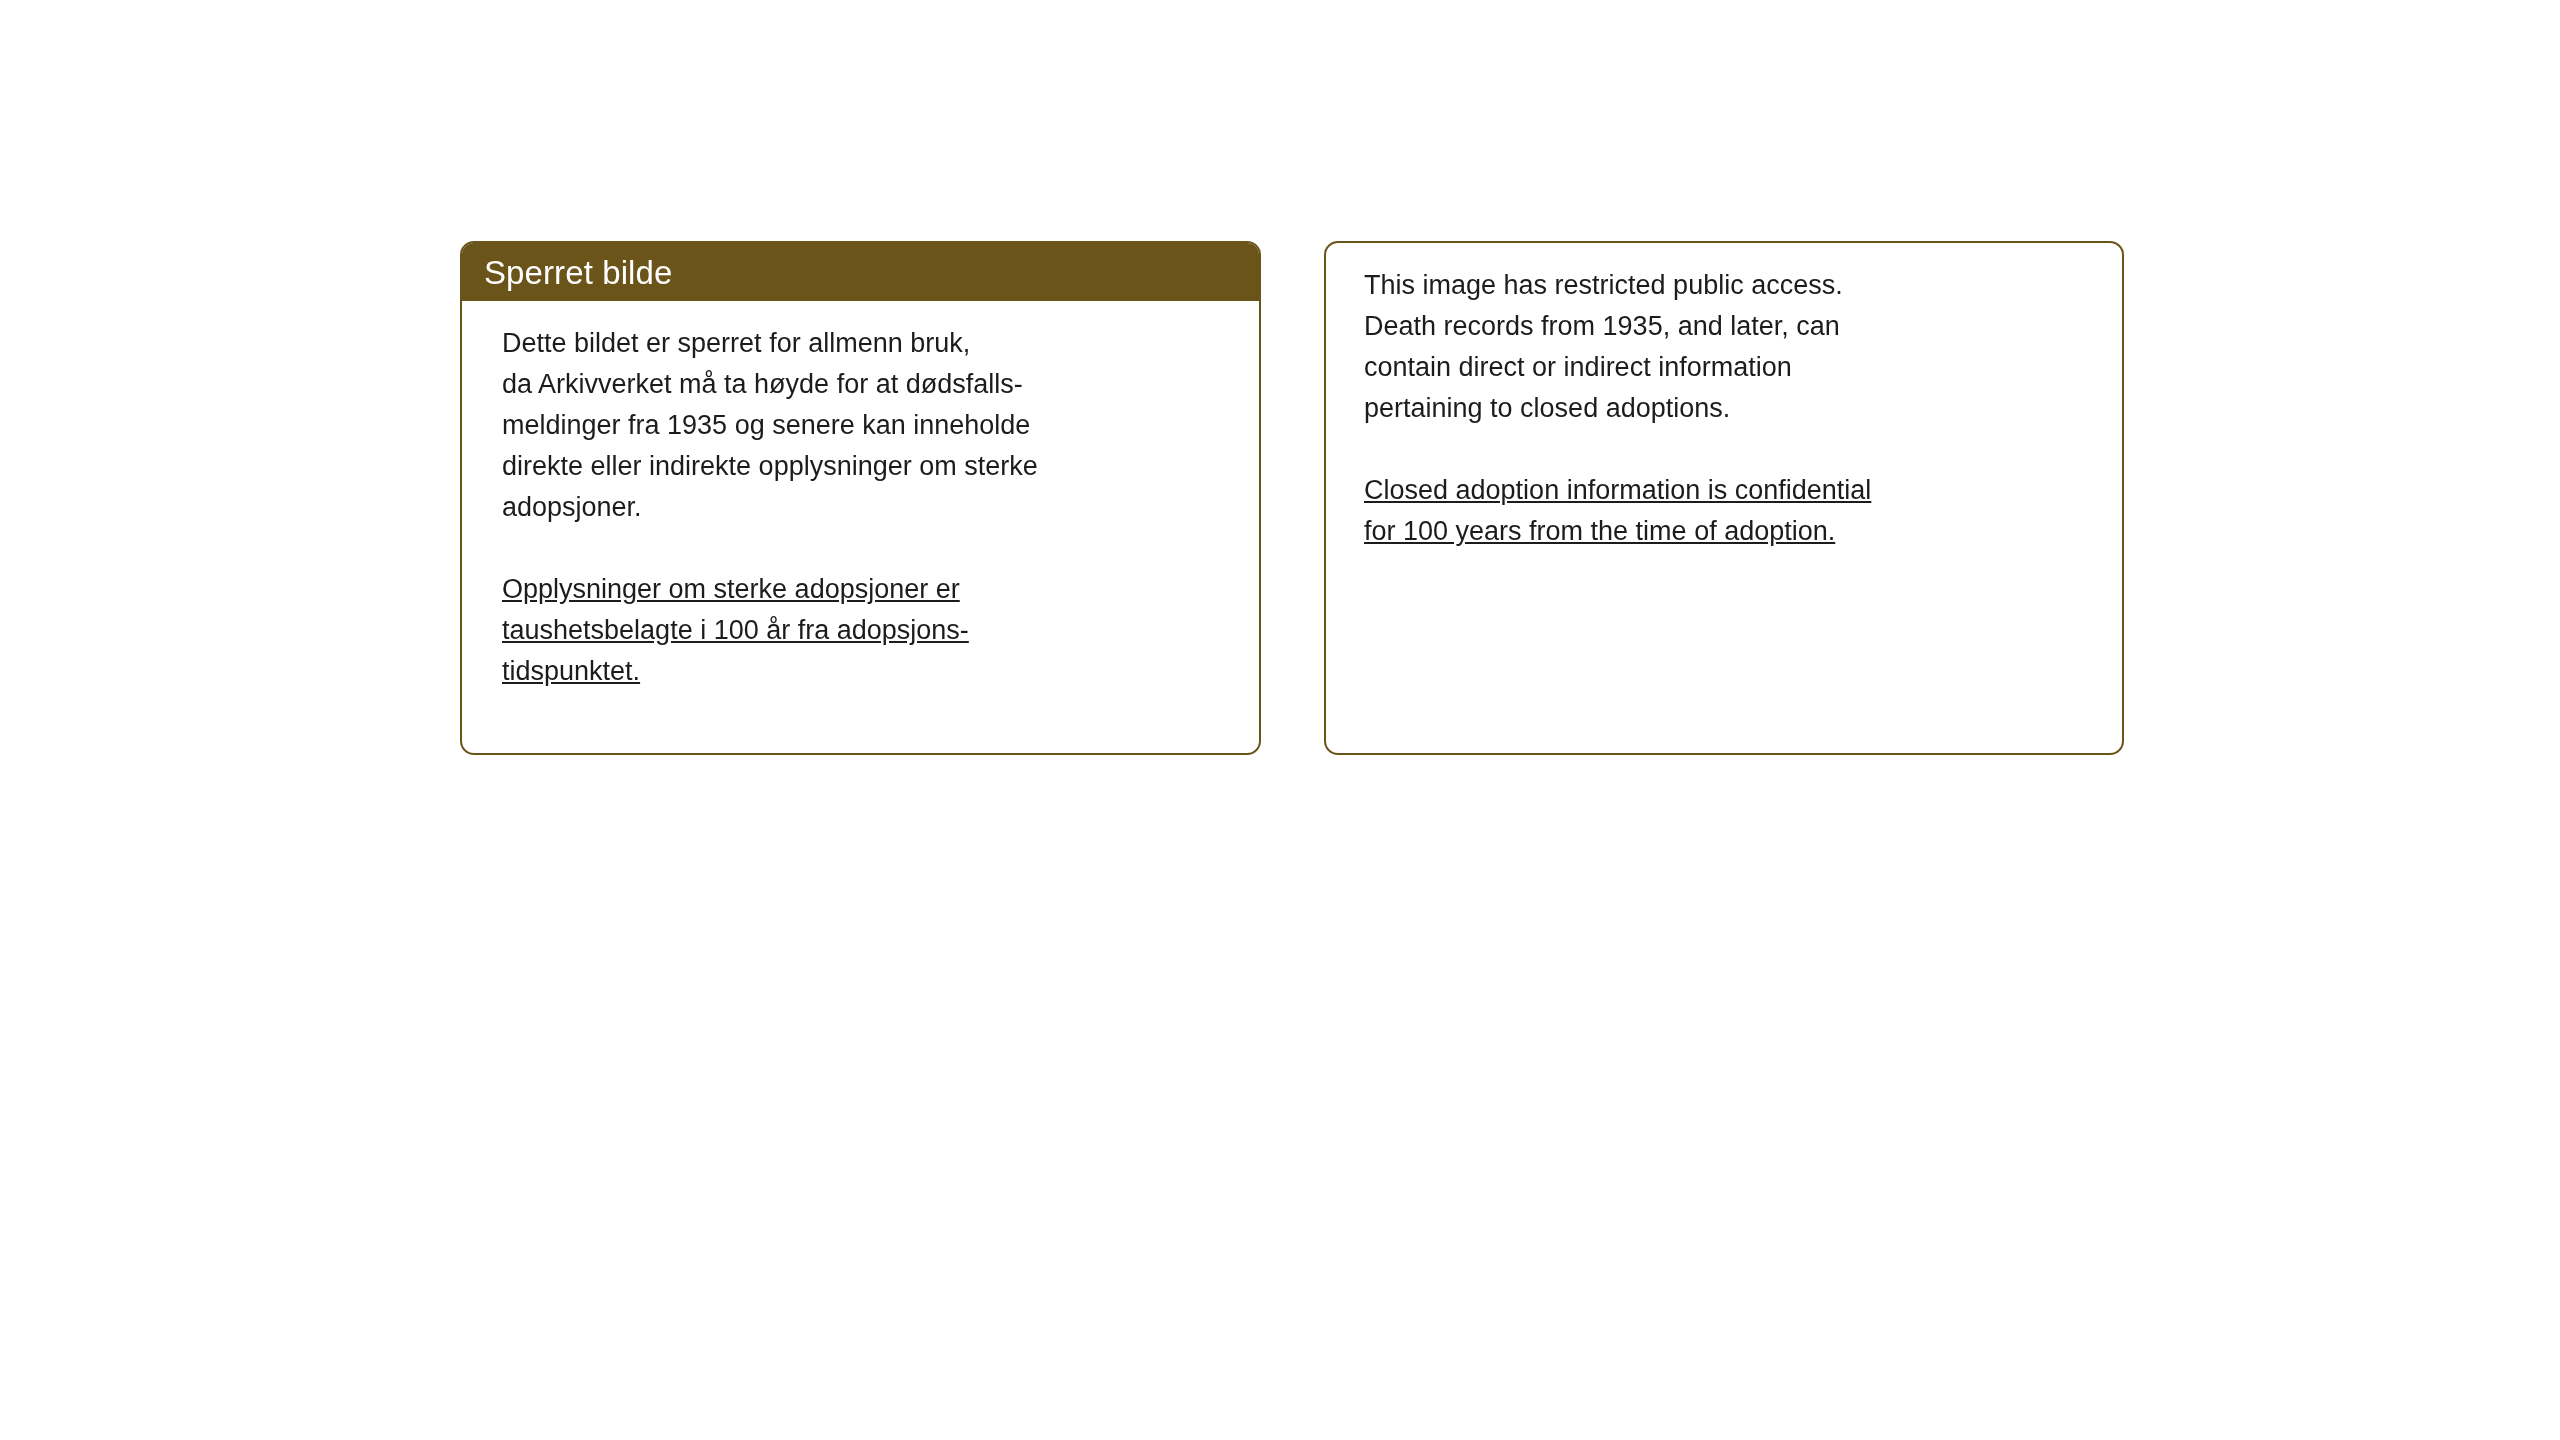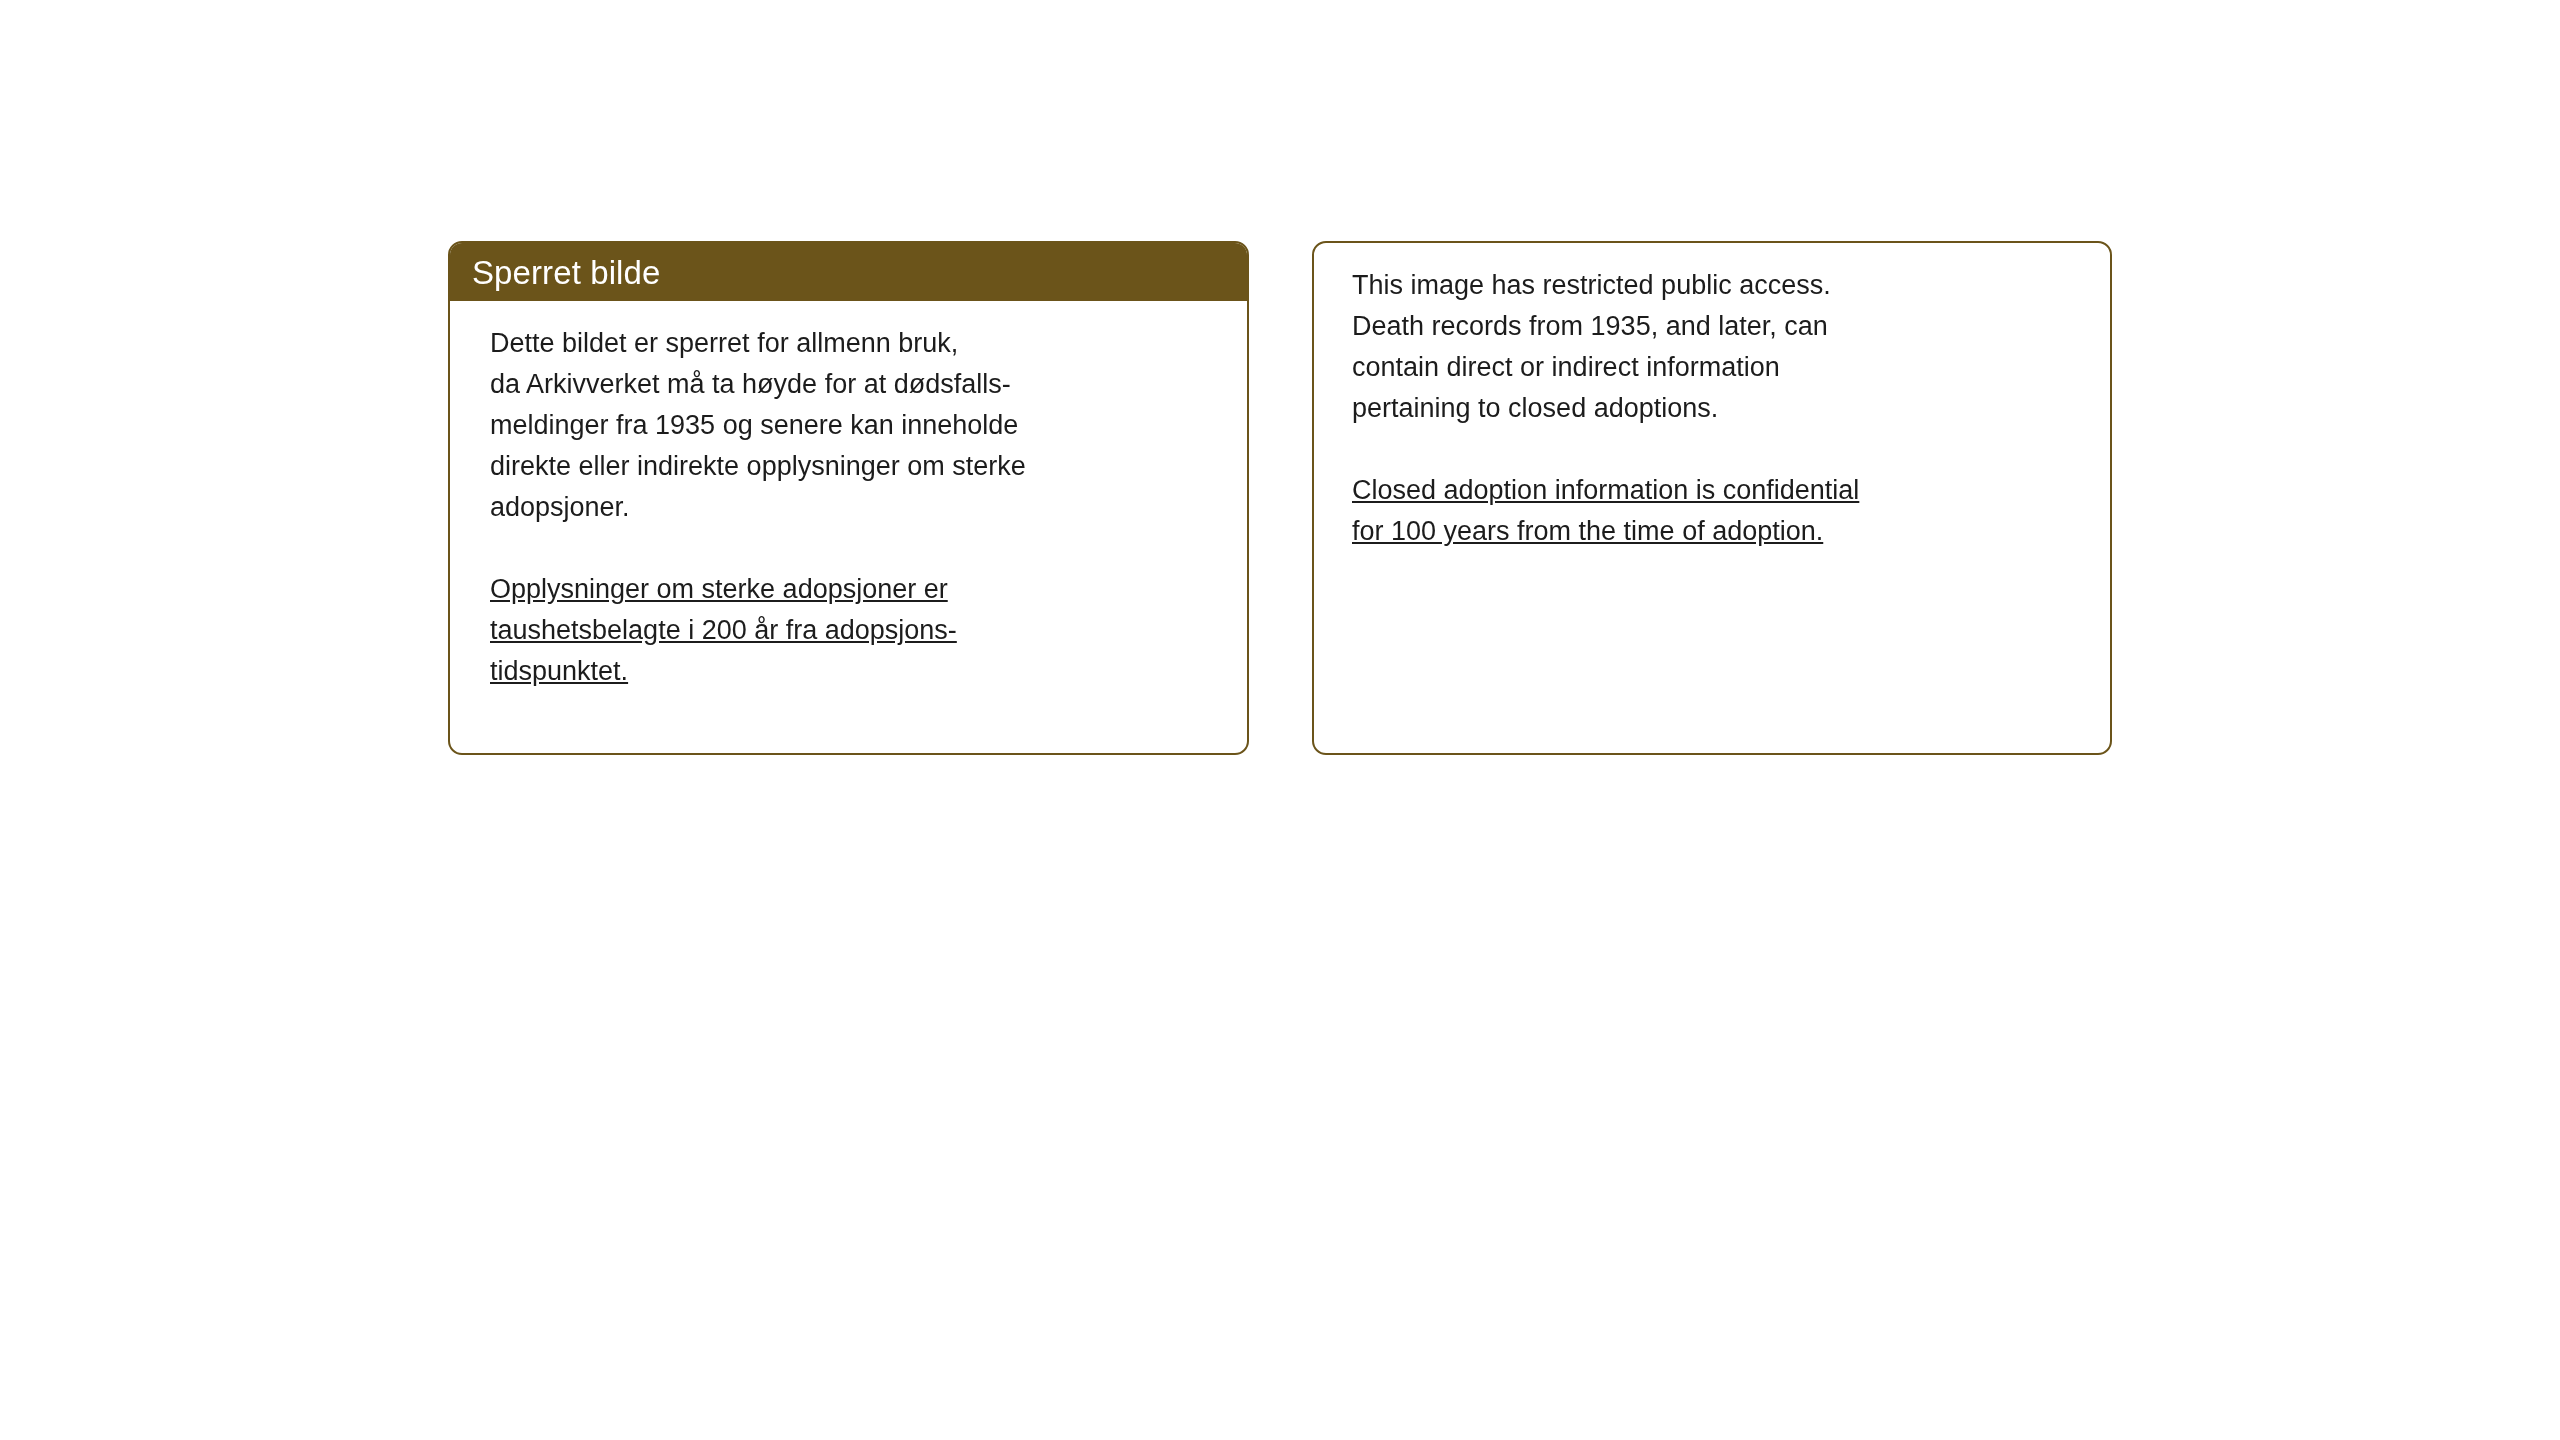--- a/index.html
+++ b/index.html
@@ -20,20 +20,21 @@
     background: #ffffff;
   }
   .notice-card {
     position: absolute;
     box-sizing: border-box;
     background: #ffffff;
     border: 2px solid #6b541a;
     border-radius: 14px;
     overflow: hidden;
     box-shadow: 0 0 0 0 rgba(0,0,0,0);
+    margin-left: 12px;
   }
   .card-no {
     left: 448px;
     top: 241px;
     width: 801px;
     height: 514px;
   }
   .card-en {
     left: 1312px;
     top: 241px;
@@ -83,21 +84,21 @@
     <div class="card-header">
       <span class="title">Sperret bilde</span>
     </div>
     <div class="card-body">
       <p>Dette bildet er sperret for allmenn bruk,
 da Arkivverket må ta høyde for at dødsfalls-
 meldinger fra 1935 og senere kan inneholde
 direkte eller indirekte opplysninger om sterke
 adopsjoner.</p>
       <p>Opplysninger om sterke adopsjoner er
-taushetsbelagte i 200 år fra adopsjons-
+taushetsbelagte i 100 år fra adopsjons-
 tidspunktet.</p>
     </div>
   </div>
 
   <div class="notice-card card-en">
     <div class="card-body">
       <p>This image has restricted public access.
 Death records from 1935, and later, can
 contain direct or indirect information
 pertaining to closed adoptions.</p>

